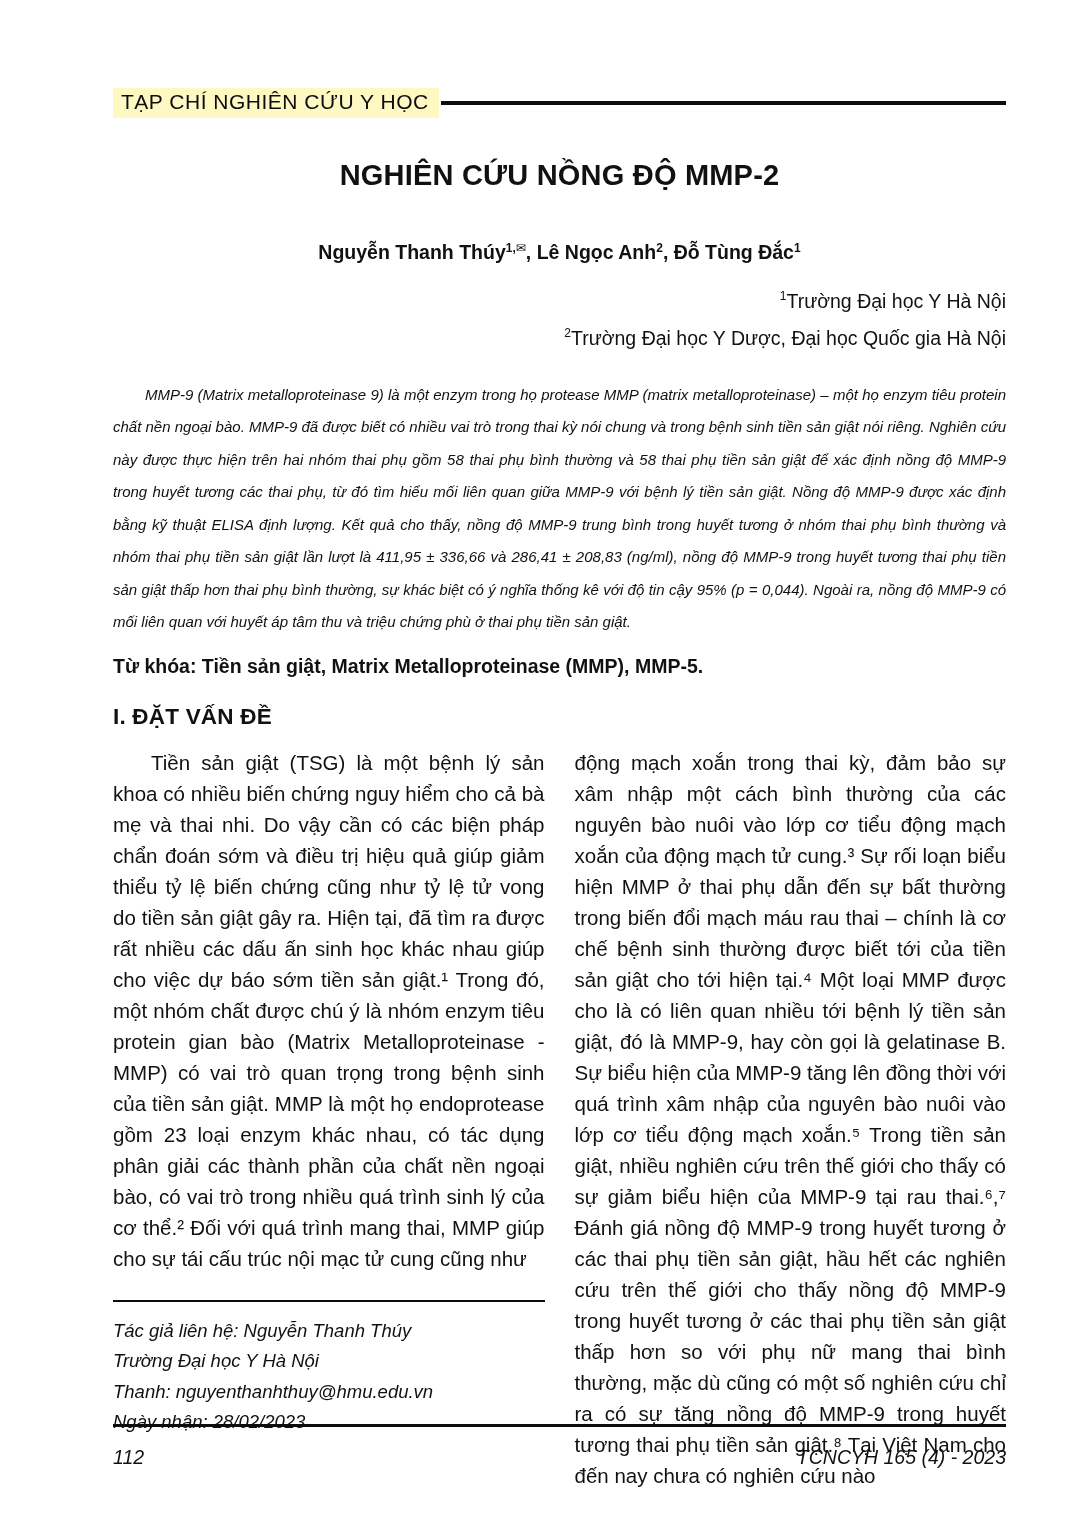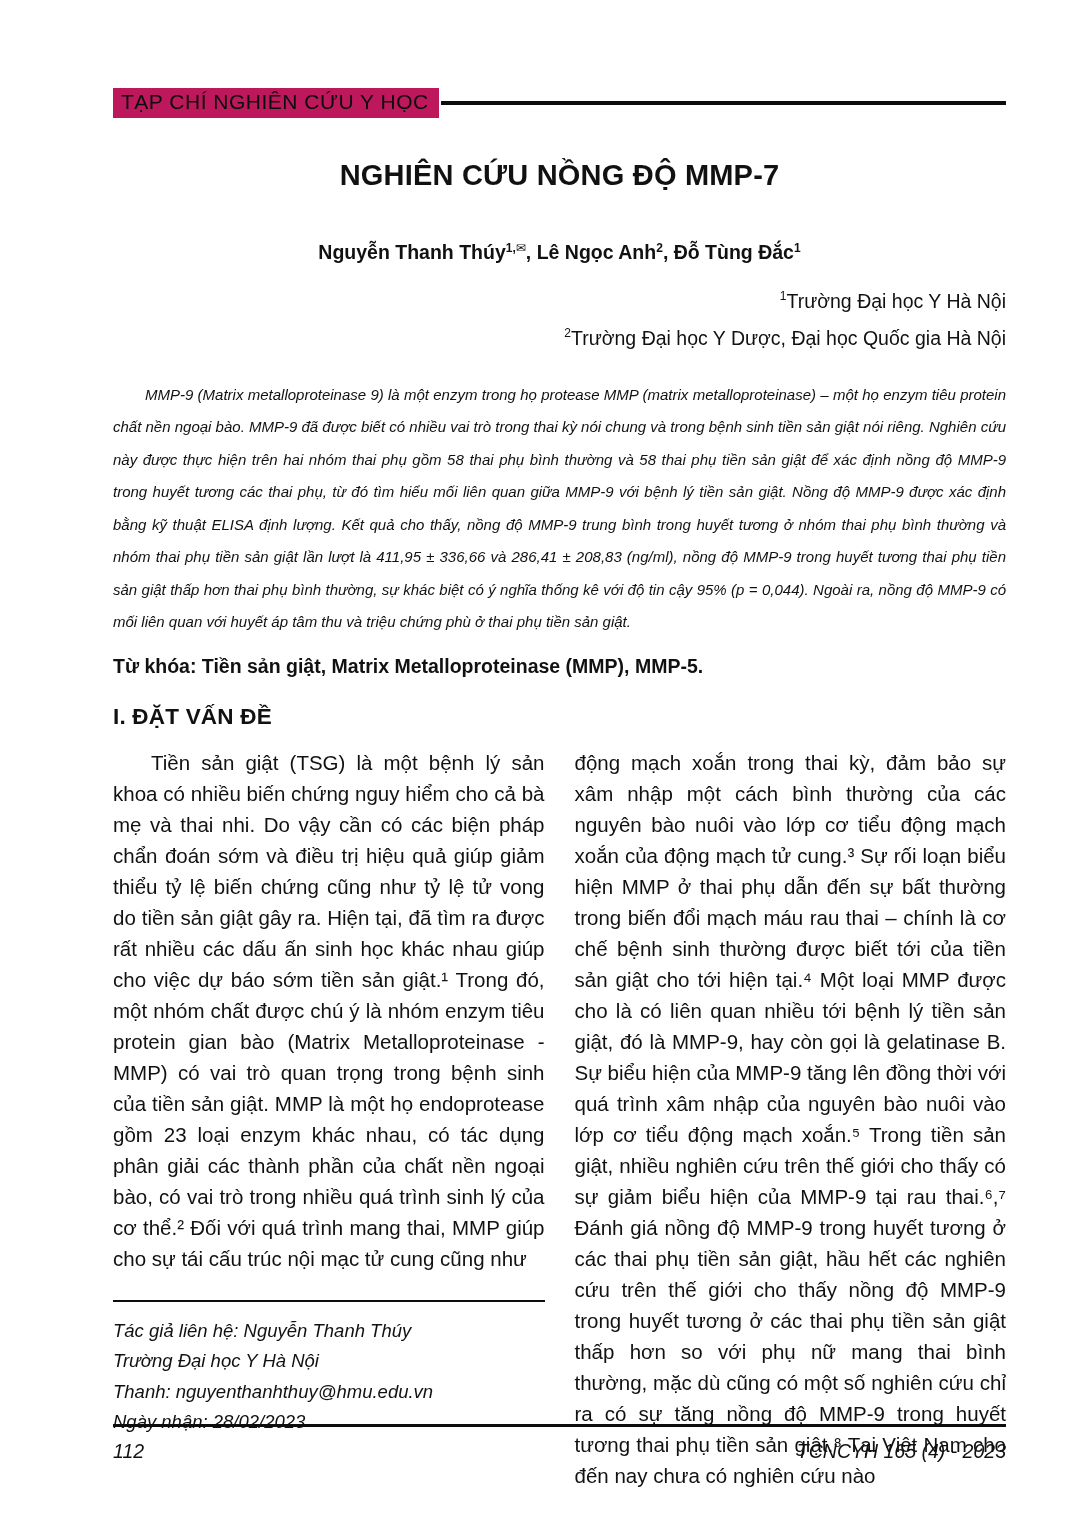--- a/index.html
+++ b/index.html
@@ -9,21 +9,21 @@
     position: relative; overflow: hidden;
     font-family: "Liberation Sans", "DejaVu Sans", sans-serif;
     color: #111111;
     -webkit-font-smoothing: antialiased;
   }
   .page { padding: 88px 84px 0 113px; }
 
   
   .journal-header { display: flex; align-items: center; }
   .journal-badge {
-    background: #be185d; color: #0d0d0d;
+    background: #fef9c3; color: #0d0d0d;
     font-size: 21px; letter-spacing: 0.5px;
     padding: 2px 10px 4px 8px; white-space: nowrap;
   }
   .journal-rule { flex: 1; height: 4px; background: #0d0d0d; margin-left: 2px; }
 
   
   .title {
     margin-top: 32px; text-align: center;
     font-size: 29px; font-weight: bold; line-height: 50px;
     letter-spacing: 0.2px;
@@ -65,37 +65,37 @@
     border-top: 2px solid #0d0d0d;
     padding-top: 14px;
     font-style: italic; font-size: 18.5px; line-height: 30.5px;
     text-align: left; text-indent: 0;
   }
 
   
   .page-footer {
     position: absolute; left: 113px; right: 84px; top: 1424px;
     border-top: 3.5px solid #0d0d0d;
-    padding-top: 13px;
+    padding-top: 19px;
     display: flex; justify-content: space-between;
     font-style: italic; font-size: 19.5px;
   }
 </style>
 </head>
 <body>
 
 <div class="page">
 
   <div class="journal-header">
     <div class="journal-badge">TẠP CHÍ NGHIÊN CỨU Y HỌC</div>
     <div class="journal-rule"></div>
   </div>
 
   <div class="title">
-    <div>NGHIÊN CỨU NỒNG ĐỘ MMP-7</div>
+    <div>NGHIÊN CỨU NỒNG ĐỘ MMP-2</div>
   </div>
 
   <div class="authors">
     <span><span>Nguyễn Thanh Thúy</span><sup><span>1,</span><span>✉</span></sup></span><span><span>, Lê Ngọc Anh</span><sup>2</sup></span><span><span>, Đỗ Tùng Đắc</span><sup>1</sup></span>
   </div>
 
   <div class="affiliations">
     <div class="affiliation"><sup>1</sup><span>Trường Đại học Y Hà Nội</span></div>
     <div class="affiliation"><sup>2</sup><span>Trường Đại học Y Dược, Đại học Quốc gia Hà Nội</span></div>
   </div>

